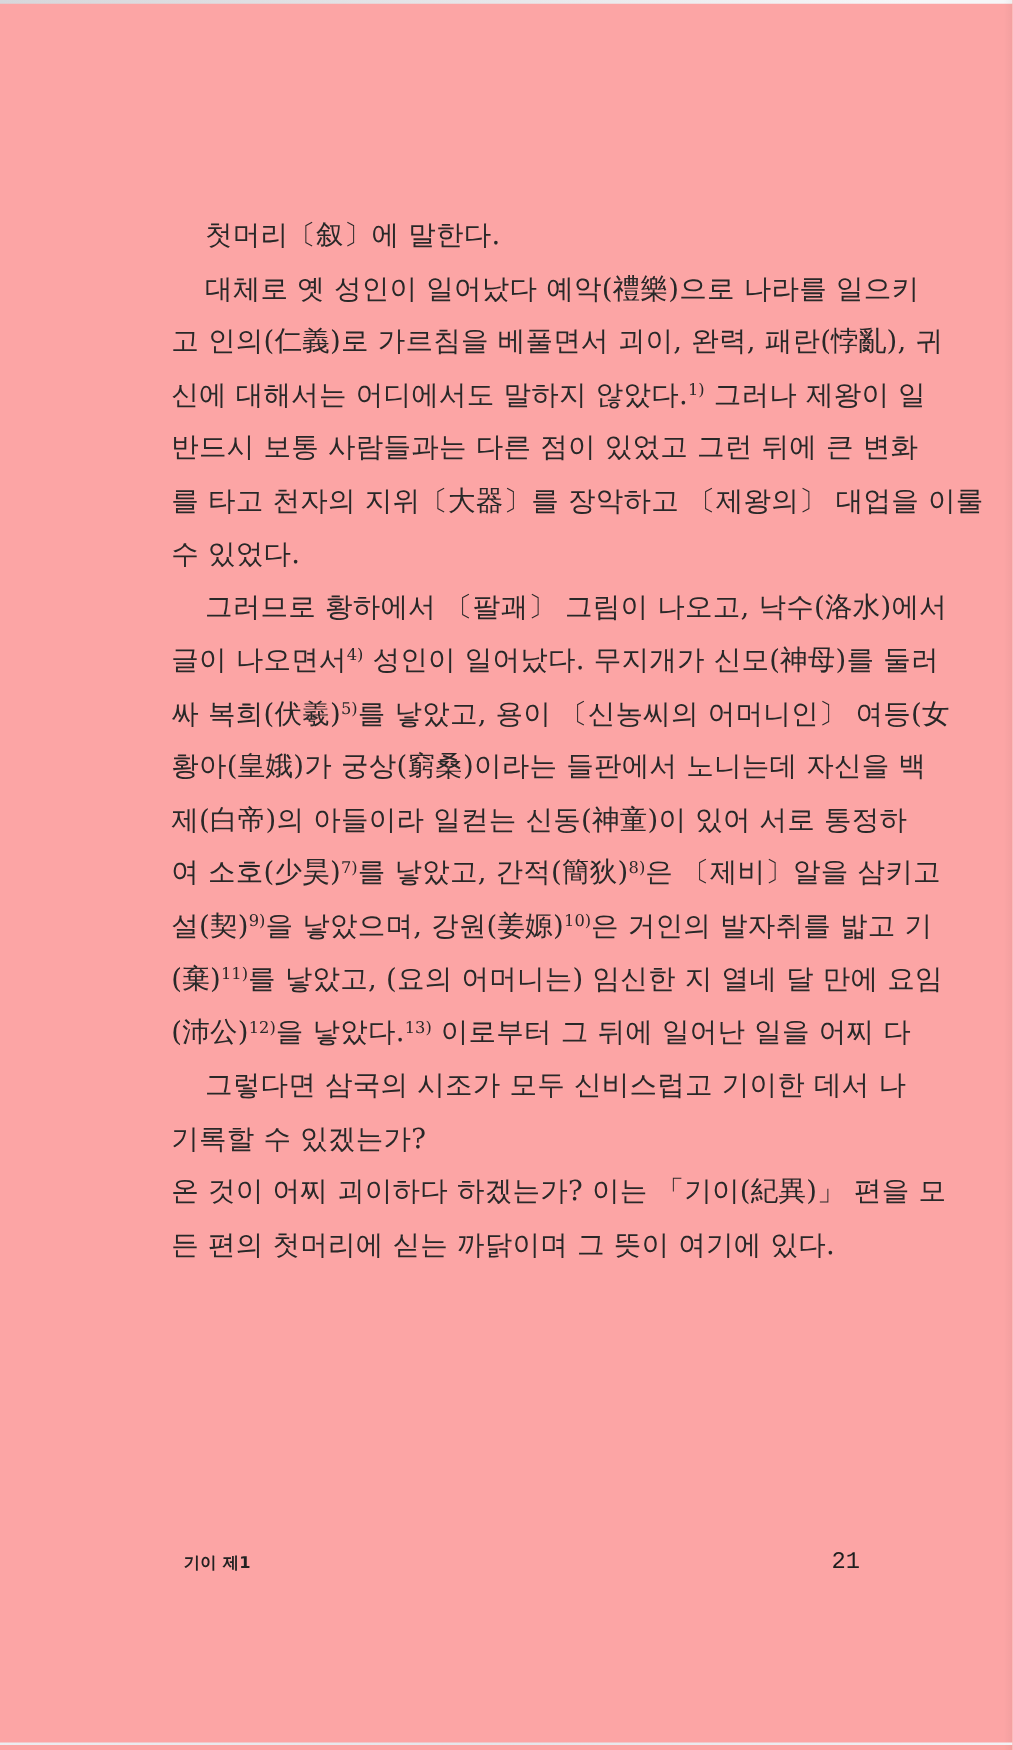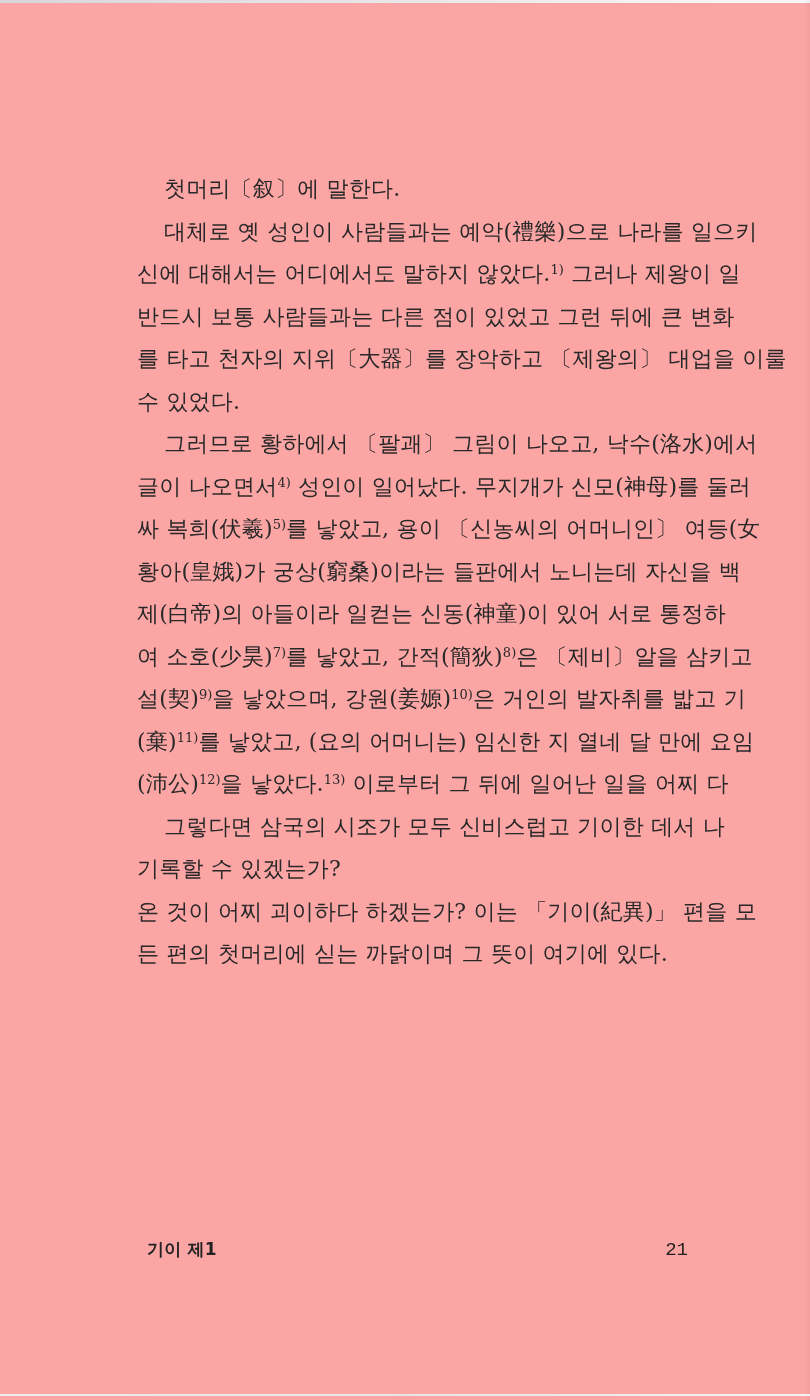--- a/index.html
+++ b/index.html
@@ -56,40 +56,41 @@
     position: absolute;
     left: 147px; top: 1238px;
     width: 541px;
     display: flex;
     justify-content: space-between;
     align-items: baseline;
     color: #222222;
   }
   .running-title {
     font-family: "DejaVu Sans", "Liberation Sans", sans-serif;
-    font-size: 17px;
+    font-size: 13px;
     font-weight: bold;
     letter-spacing: 0.2px;
   }
   .page-number {
     font-family: Liberation Mono, monospace;
     font-size: 19px;
     color: #1f1f1f;
   }
 </style>
 </head>
 <body>
 
 <div class="page">
   <div class="scan-edge-top"></div>
   <div class="scan-edge-right"></div>
 
   <div class="text-block">
       <div class="line indent end">첫머리〔叙〕에 말한다.</div>
-      <div class="line indent">대체로 옛 성인이 사람들과는 예악(禮樂)으로 나라를 일으키</div>
+      <div class="line indent">대체로 옛 성인이 일어났다 예악(禮樂)으로 나라를 일으키</div>
+      <div class="line">고 인의(仁義)로 가르침을 베풀면서 괴이, 완력, 패란(悖亂), 귀</div>
       <div class="line">신에 대해서는 어디에서도 말하지 않았다.<sup>1)</sup> 그러나 제왕이 일</div>
       <div class="line">반드시 보통 사람들과는 다른 점이 있었고 그런 뒤에 큰 변화</div>
       <div class="line">를 타고 천자의 지위〔大器〕를 장악하고 〔제왕의〕 대업을 이룰</div>
       <div class="line end">수 있었다.</div>
       <div class="line indent">그러므로 황하에서 〔팔괘〕 그림이 나오고, 낙수(洛水)에서</div>
       <div class="line">글이 나오면서<sup>4)</sup> 성인이 일어났다. 무지개가 신모(神母)를 둘러</div>
       <div class="line">싸 복희(伏羲)<sup>5)</sup>를 낳았고, 용이 〔신농씨의 어머니인〕 여등(女</div>
       <div class="line">황아(皇娥)가 궁상(窮桑)이라는 들판에서 노니는데 자신을 백</div>
       <div class="line">제(白帝)의 아들이라 일컫는 신동(神童)이 있어 서로 통정하</div>
       <div class="line">여 소호(少昊)<sup>7)</sup>를 낳았고, 간적(簡狄)<sup>8)</sup>은 〔제비〕알을 삼키고</div>

